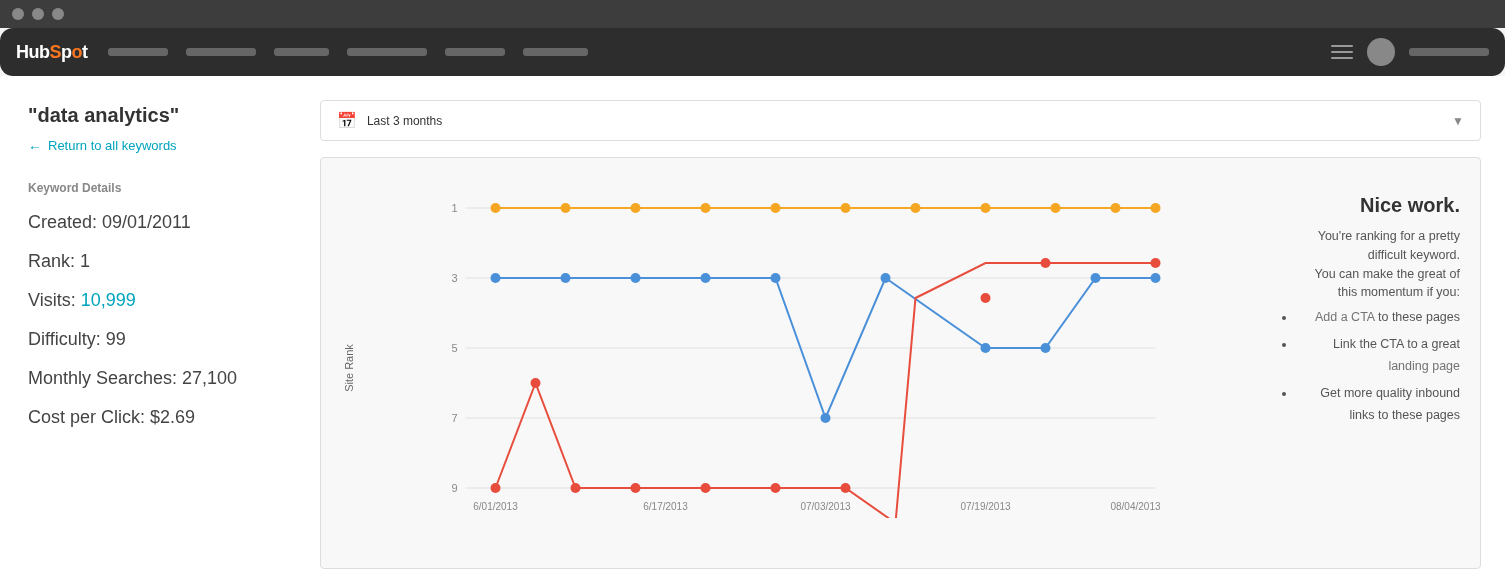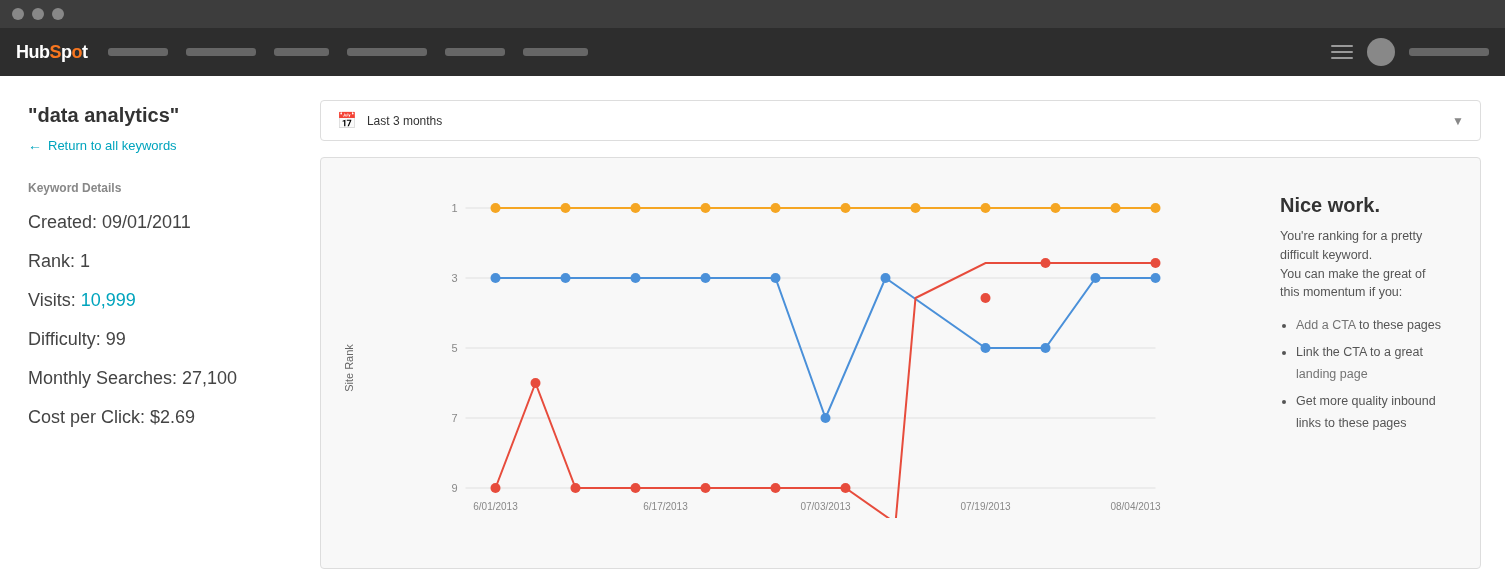--- a/index.html
+++ b/index.html
@@ -19,20 +19,21 @@
     }
 
     
     .navbar {
       background: #2d2d2d;
       height: 48px;
       display: flex;
       align-items: center;
       padding: 0 16px;
       gap: 0;
+      border-radius: 13px;
     }
     .navbar-logo {
       color: #fff;
       font-size: 18px;
       font-weight: bold;
       letter-spacing: -0.5px;
       margin-right: 20px;
       flex-shrink: 0;
     }
     .navbar-logo span { color: #f8761f; }
@@ -161,32 +162,33 @@
       position: relative;
       padding: 0 10px 0 50px;
       min-height: 380px;
     }
 
     
     .chart-right-panel {
       width: 220px;
       padding: 16px 20px;
       flex-shrink: 0;
+      text-align: right;
     }
     .nice-work-title {
       font-size: 20px;
       font-weight: bold;
       color: #333;
       margin-bottom: 10px;
     }
     .nice-work-text {
       font-size: 12.5px;
       color: #555;
       line-height: 1.5;
-      margin-bottom: 12px;
+      margin-bottom: 4px;
     }
     .suggestion-list {
       list-style: disc;
       padding-left: 16px;
       font-size: 12.5px;
       color: #555;
       line-height: 1.8;
     }
     .suggestion-list li {
       margin-bottom: 4px;

